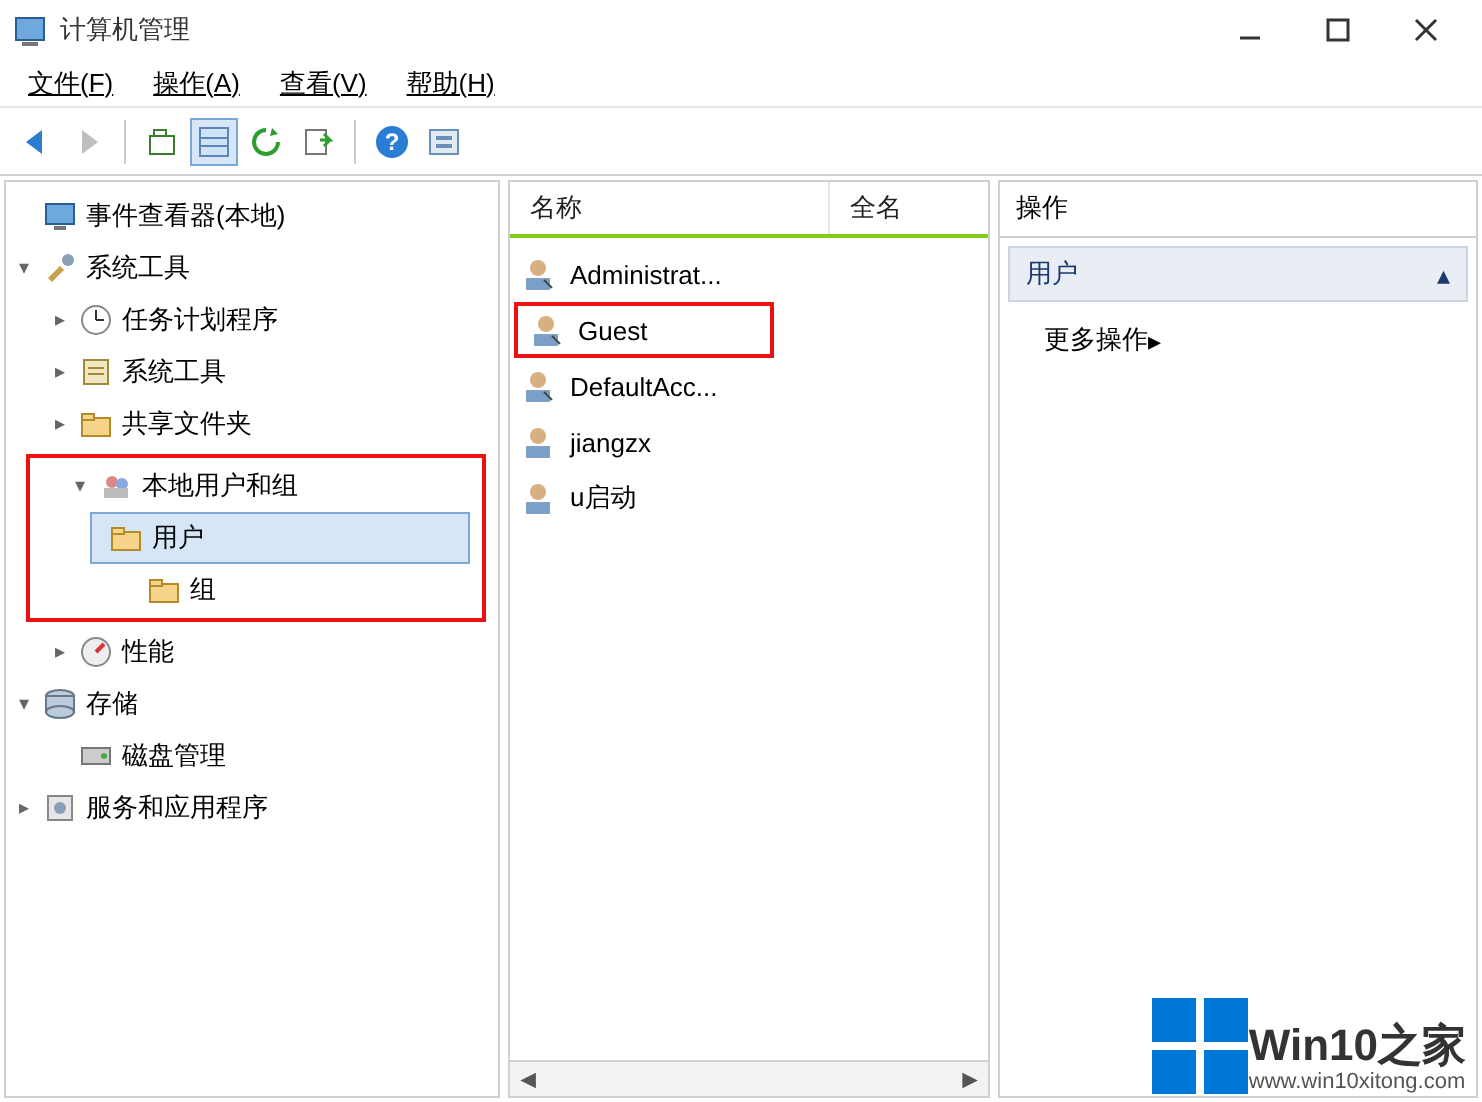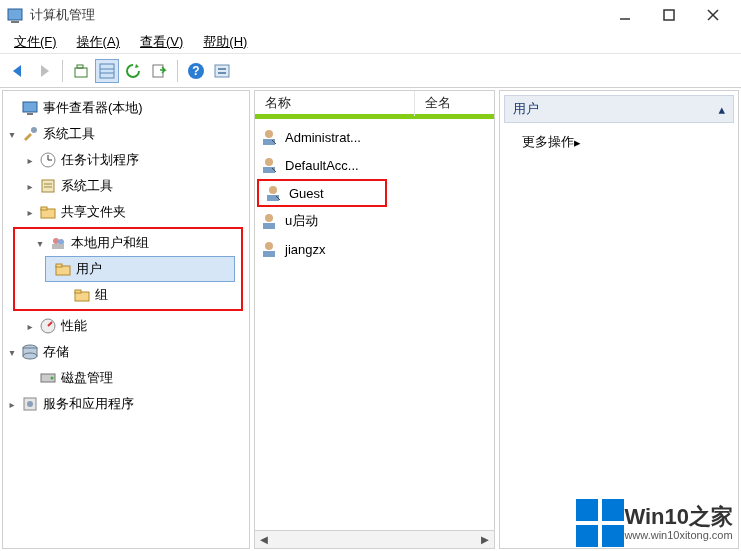--- a/index.html
+++ b/index.html
@@ -85,22 +85,22 @@
   .tree-icon { width:18px; height:18px; margin:0 4px 0 2px; display:inline-flex; align-items:center; justify-content:center;}
   .tree-label { }
   .indent0 { padding-left: 0px; }
   .indent1 { padding-left: 18px; }
   .indent2 { padding-left: 36px; }
   .selected-row { background: #d6e6f7; border:1px solid #7aa7d8; }
   .redbox { border: 2px solid #e11; }
 
   
   .list-header {
-    display:flex; height:28px; border-bottom:5px solid #84cc16;
-    align-items:center;
+    display:flex; height:28px; border-bottom:2px solid #84cc16;
+    align-items:flex-end;
   }
   .col { padding: 4px 10px; color:#222; }
   .col.name { width: 160px; border-right:1px solid #e5e5e5;}
   .col.full { flex:1; }
   .list-body { flex:1; overflow:auto; padding-top:4px;text-align:center;}
   .list-row {
     display:flex; align-items:center; height:28px; padding:0 4px;
   }
   .user-icon { width:20px; height:20px; margin-right:6px; display:inline-flex; align-items:center; justify-content:center;}
   .red-outline { border:2px solid #e11; }
@@ -122,21 +122,21 @@
     display:flex; justify-content:space-between; align-items:center;
     color:#1a3a6e;
   }
   .action-item {
     padding:6px 22px; display:flex; align-items:center;
   }
 
   
   .watermark {
     position:absolute; right:8px; bottom:4px;
-    display:flex; align-items:center; gap:0;
+    display:flex; align-items:flex-end; gap:0;
     color:#333;
   }
   .winlogo { display:grid; grid-template-columns:22px 22px; grid-template-rows:22px 22px; gap:4px;}
   .winlogo div{ background:#0078d7;}
   .brandtxt { display:flex; flex-direction:column; line-height:1.1;}
   .brandtxt .big{ font-size:22px; font-weight:600;}
   .brandtxt .small{ font-size:11px; color:#555;}
 
   
   .svg{ display:block; }
@@ -382,66 +382,67 @@
       <div class="list-row">
         <span class="user-icon">
             <svg class="svg" width="18" height="18">
               <circle cx="9" cy="6" r="4" fill="#d8b080"></circle>
               <rect x="3" y="11" width="12" height="6" fill="#7aa0c8"></rect>
               <path d="M12 12 L16 16" stroke="#444"></path>
             </svg>
           </span>
         <span>Administrat...</span>
       </div>
-      <div class="list-row">
+      <div class="list-row red-outline" style="width:130px; margin-left:2px;">
         <span class="user-icon">
             <svg class="svg" width="18" height="18">
               <circle cx="9" cy="6" r="4" fill="#d8b080"></circle>
               <rect x="3" y="11" width="12" height="6" fill="#7aa0c8"></rect>
               <path d="M12 12 L16 16" stroke="#444"></path>
             </svg>
           </span>
-        <span>DefaultAcc...</span>
-      </div>
-      <div class="list-row red-outline" style="width:130px; margin-left:2px;">
+        <span>Guest</span>
+      </div>
+      <div class="list-row">
         <span class="user-icon">
             <svg class="svg" width="18" height="18">
               <circle cx="9" cy="6" r="4" fill="#d8b080"></circle>
               <rect x="3" y="11" width="12" height="6" fill="#7aa0c8"></rect>
               <path d="M12 12 L16 16" stroke="#444"></path>
             </svg>
           </span>
-        <span>Guest</span>
+        <span>DefaultAcc...</span>
       </div>
       <div class="list-row">
         <span class="user-icon">
             <svg class="svg" width="18" height="18">
               <circle cx="9" cy="6" r="4" fill="#d8b080"></circle>
               <rect x="3" y="11" width="12" height="6" fill="#7aa0c8"></rect>
             </svg>
           </span>
-        <span>u启动</span>
+        <span>jiangzx</span>
       </div>
       <div class="list-row">
         <span class="user-icon">
             <svg class="svg" width="18" height="18">
               <circle cx="9" cy="6" r="4" fill="#d8b080"></circle>
               <rect x="3" y="11" width="12" height="6" fill="#7aa0c8"></rect>
             </svg>
           </span>
-        <span>jiangzx</span>
+        <span>u启动</span>
       </div>
     </div>
     <div class="scroll-h">
       <span class="scroll-arr">◄</span>
       <span class="scroll-arr">►</span>
     </div>
   </div>
 
   <div class="pane right">
+    <div class="action-header">操作</div>
     <div class="action-section">
       <span>用户</span>
       <span>▴</span>
     </div>
     <div class="action-item">
       <span>更多操作</span>
       <span>▸</span>
     </div>
   </div>
 

